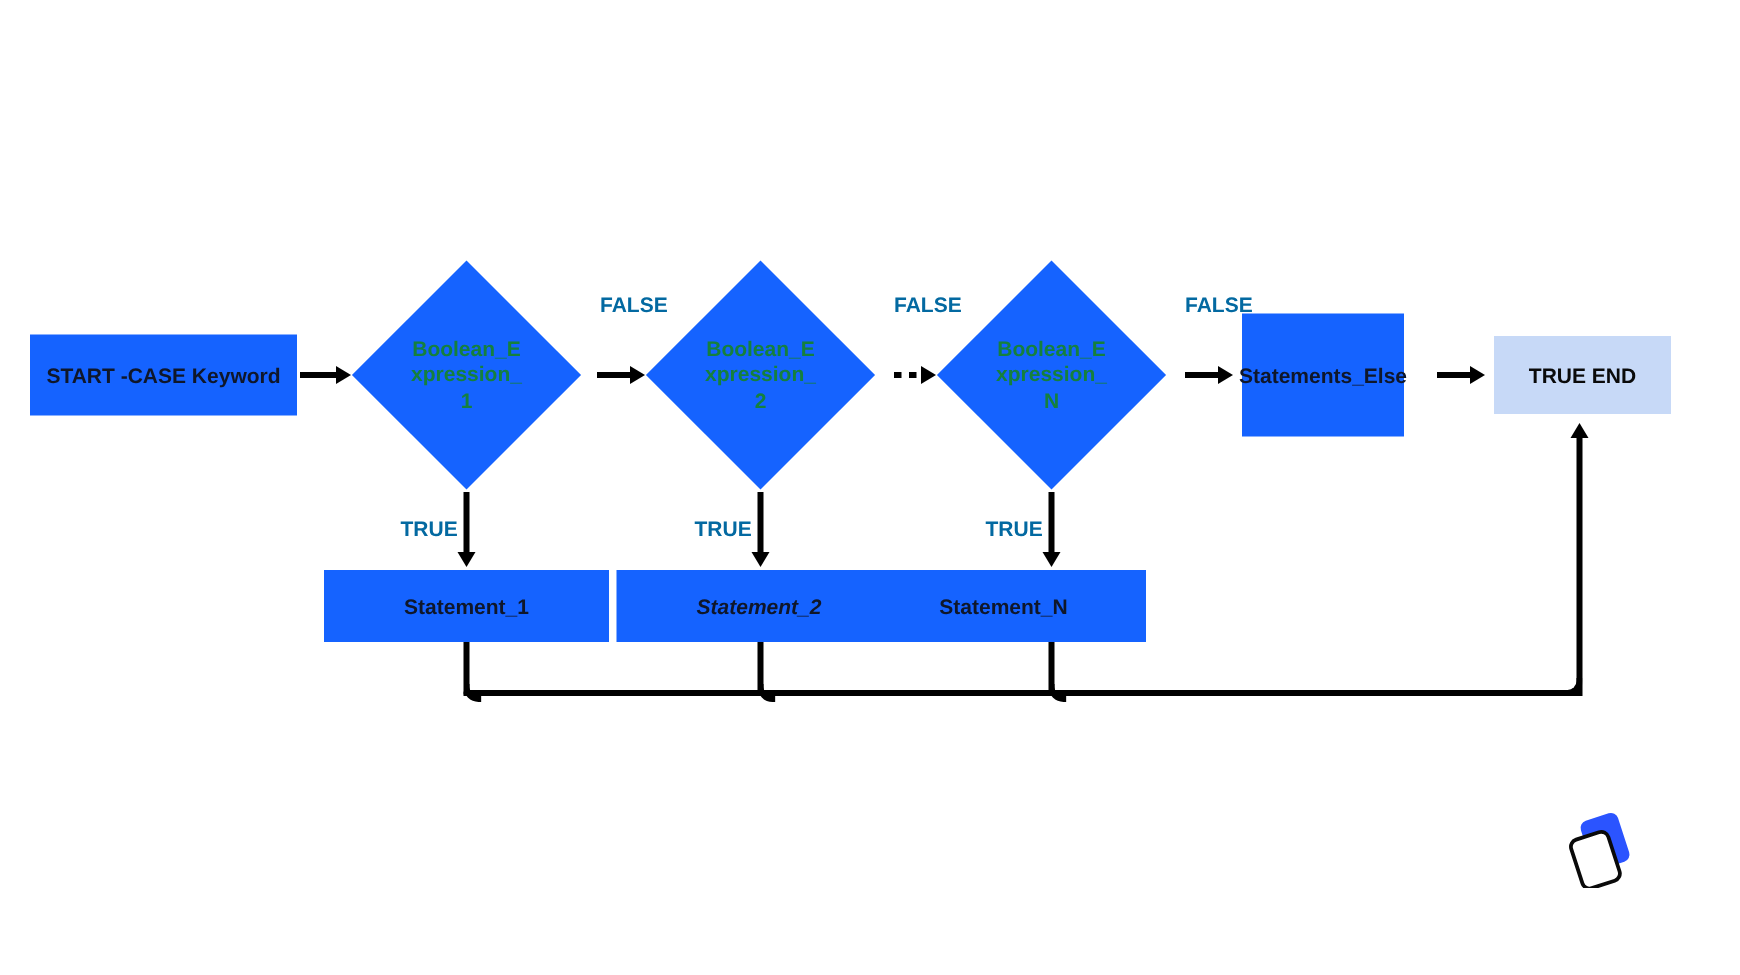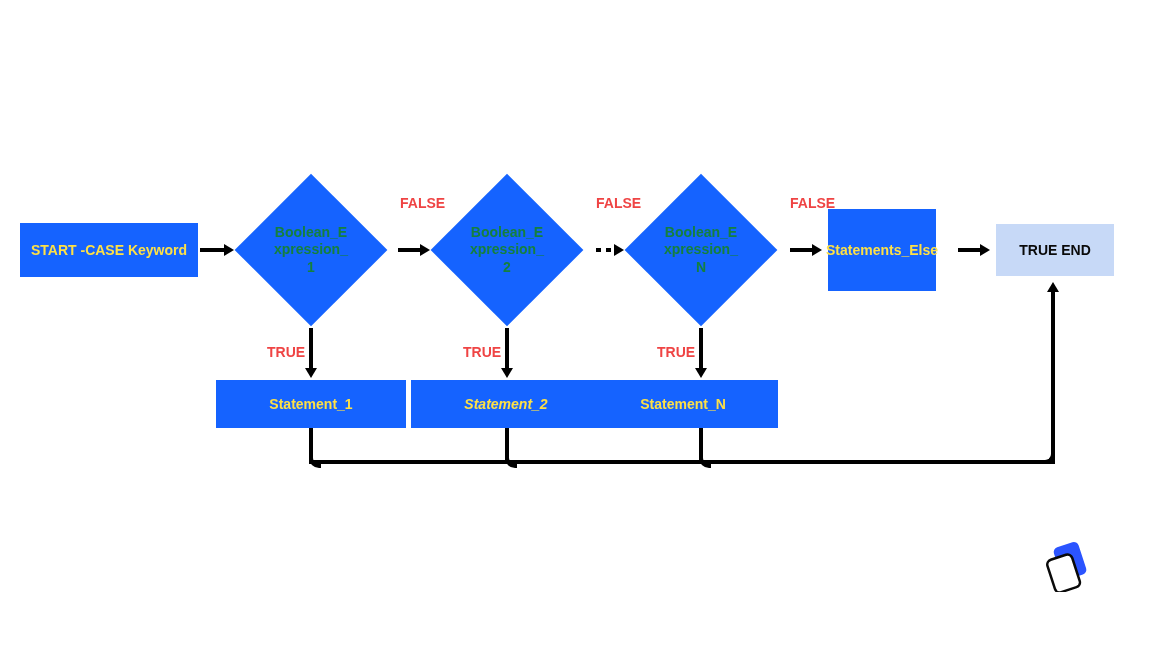--- a/index.html
+++ b/index.html
@@ -8,21 +8,21 @@
     background: #fff;
     font-family: Arial, Helvetica, sans-serif;
     width: 1160px;
     height: 650px;
     position: relative;
     overflow: hidden;
   }
   .box {
     position: absolute;
     background: #1563ff;
-    color: #fde047;
+    color: #0f172a;
     font-size: 14px;
     font-weight: 700;
     display: flex;
     align-items: center;
     justify-content: center;
     text-align: center;
     padding: 4px;
     box-sizing: border-box;
   }
   .box.light {
@@ -52,21 +52,21 @@
     text-align: center;
     padding: 36px;
     box-sizing: border-box;
     line-height: 1.25;
     word-break: break-word;
   }
   .label {
     position: absolute;
     font-size: 14px;
     font-weight: 800;
-    color: #ef4444;
+    color: #0369a1;
   }
   .arrow-line {
     position: absolute;
     background: #000;
   }
   .arrow-head-r {
     position: absolute;
     width: 0; height: 0;
     border-top: 6px solid transparent;
     border-bottom: 6px solid transparent;
@@ -150,21 +150,21 @@
 <div class="label" style="left:463px; top:344px;">TRUE</div>
 <div class="arrow-line" style="left:505px; top:328px; width:4px; height:40px;"></div>
 <div class="arrow-head-d" style="left:501px; top:368px;"></div>
 
 <div class="label" style="left:657px; top:344px;">TRUE</div>
 <div class="arrow-line" style="left:699px; top:328px; width:4px; height:40px;"></div>
 <div class="arrow-head-d" style="left:695px; top:368px;"></div>
 
 <div class="box" style="left:216px; top:380px; width:190px; height:48px;">Statement_1</div>
 <div class="box" style="left:411px; top:380px; width:190px; height:48px;font-style:italic;">Statement_2</div>
-<div class="box" style="left:588px; top:380px; width:190px; height:48px;">Statement_N</div>
+<div class="box" style="left:574px; top:380px; width:190px; height:48px;">Statement_N</div>
 
 <div class="arrow-line" style="left:309px; top:428px; width:4px; height:36px;"></div>
 <div class="arrow-line" style="left:505px; top:428px; width:4px; height:36px;"></div>
 <div class="arrow-line" style="left:699px; top:428px; width:4px; height:36px;"></div>
 
 <div class="arrow-line" style="left:309px; top:460px; width:744px; height:4px; border-radius:2px;"></div>
 
 <div class="arrow-line" style="left:1051px; top:292px; width:4px; height:172px;"></div>
 <div class="arrow-head-u" style="left:1047px; top:282px;"></div>
 

